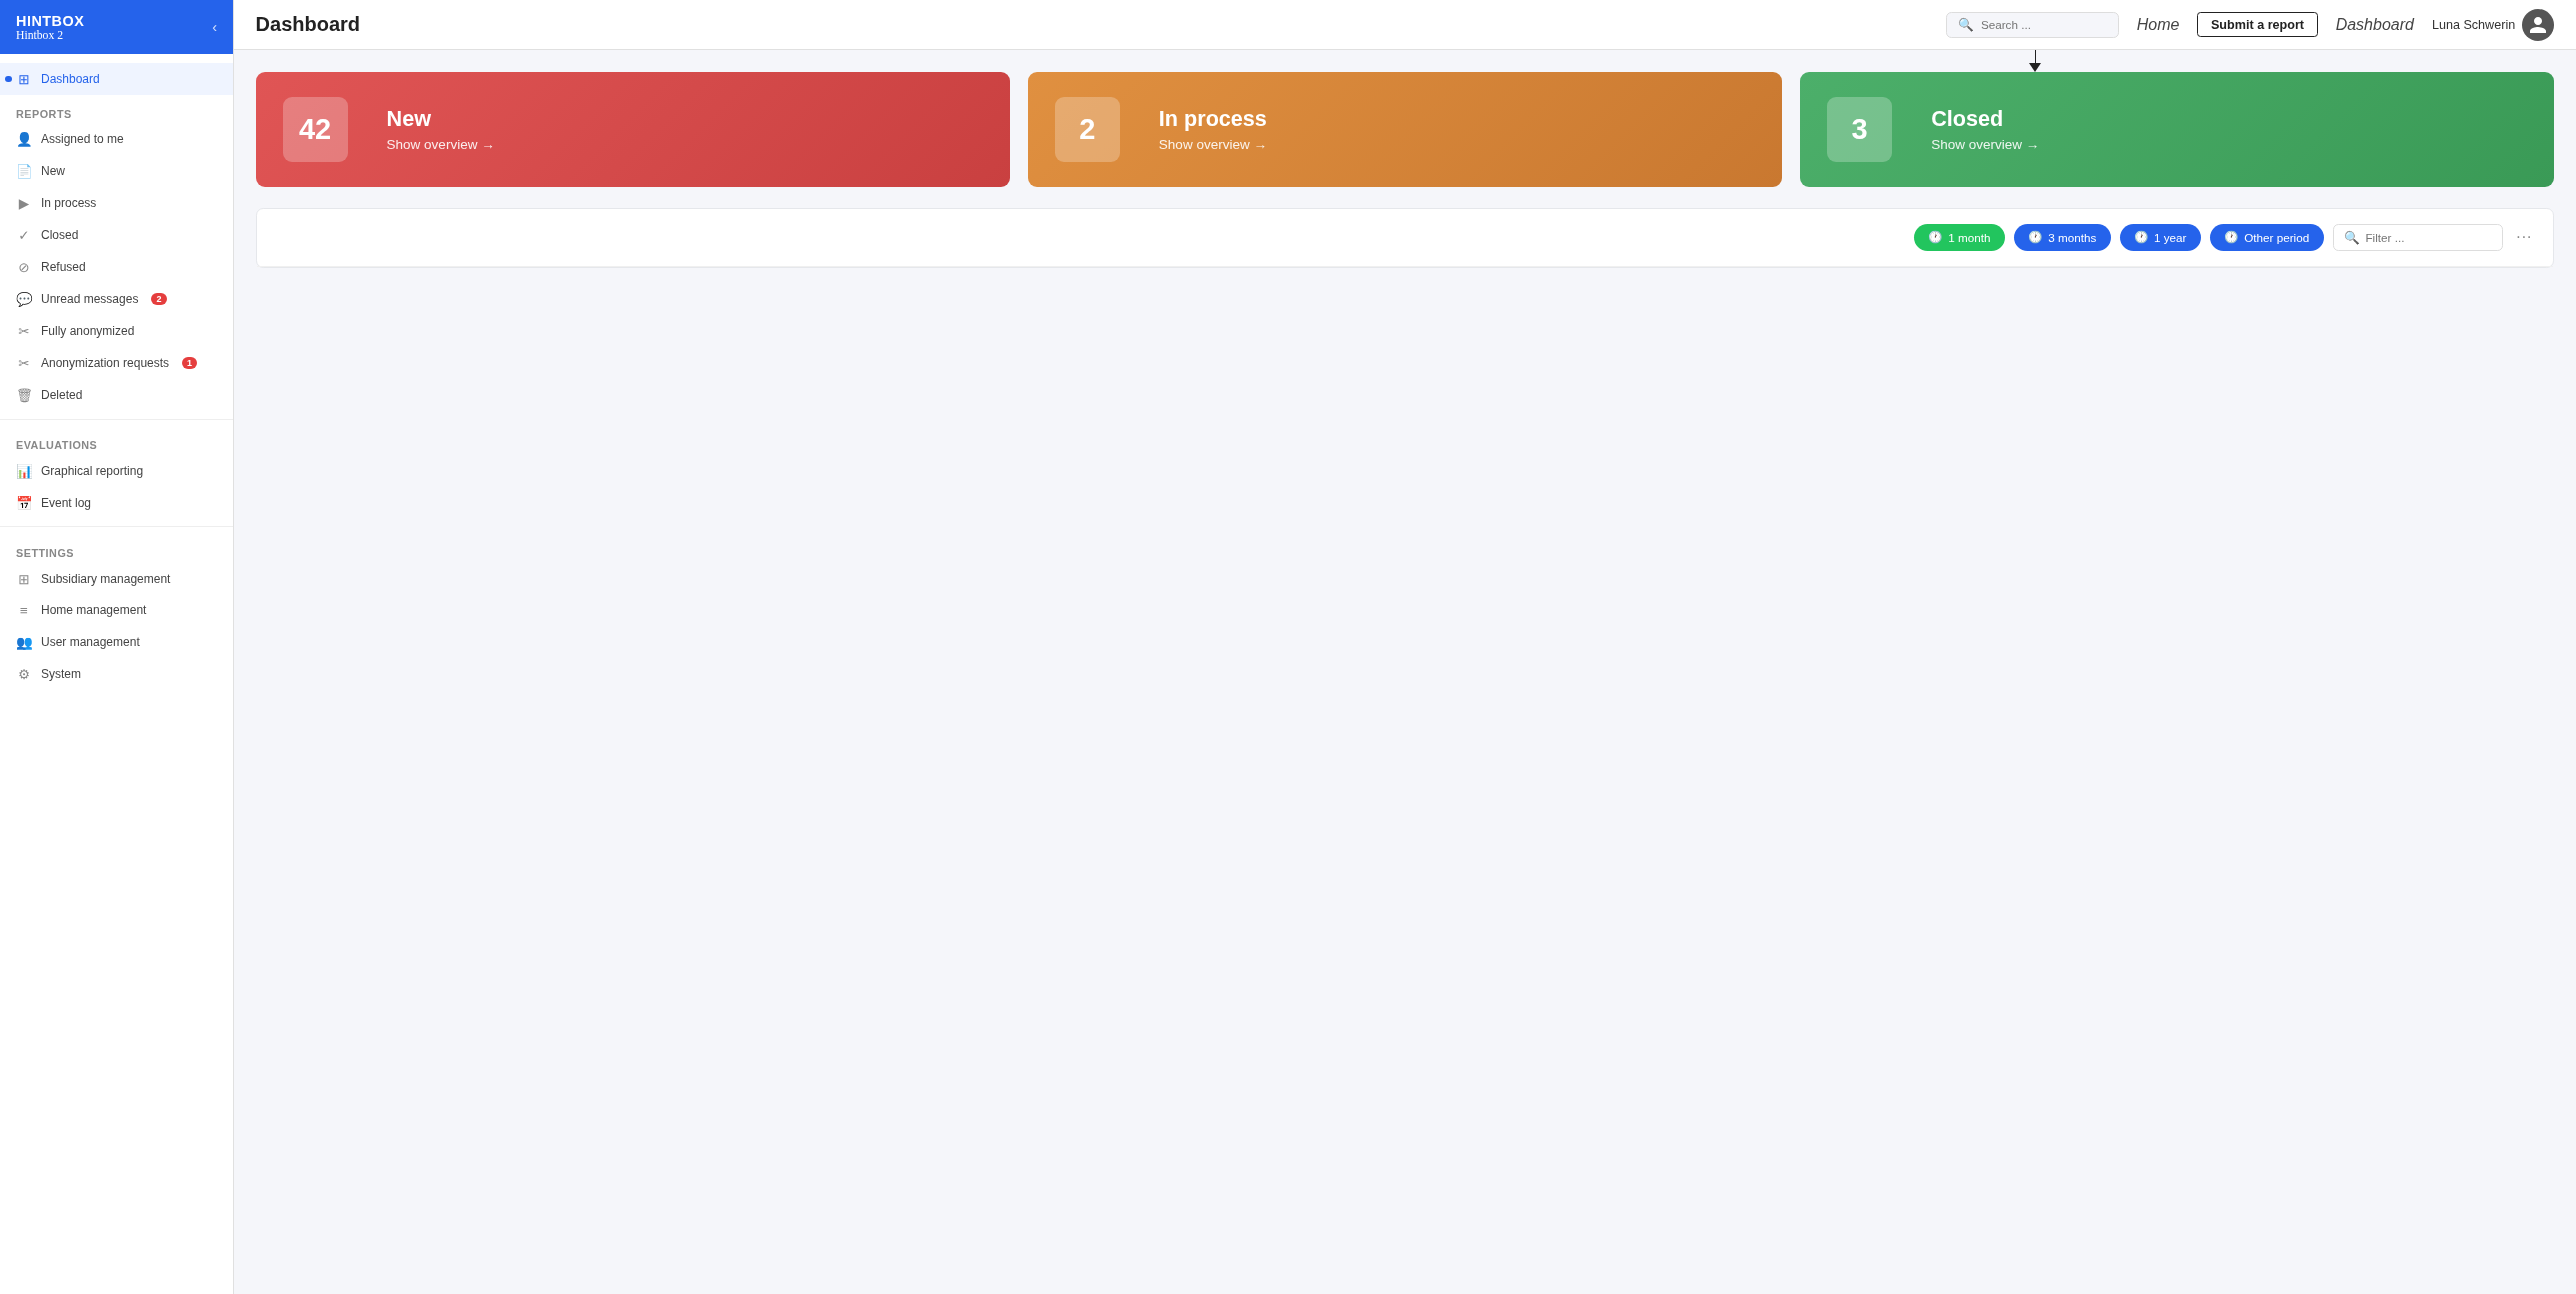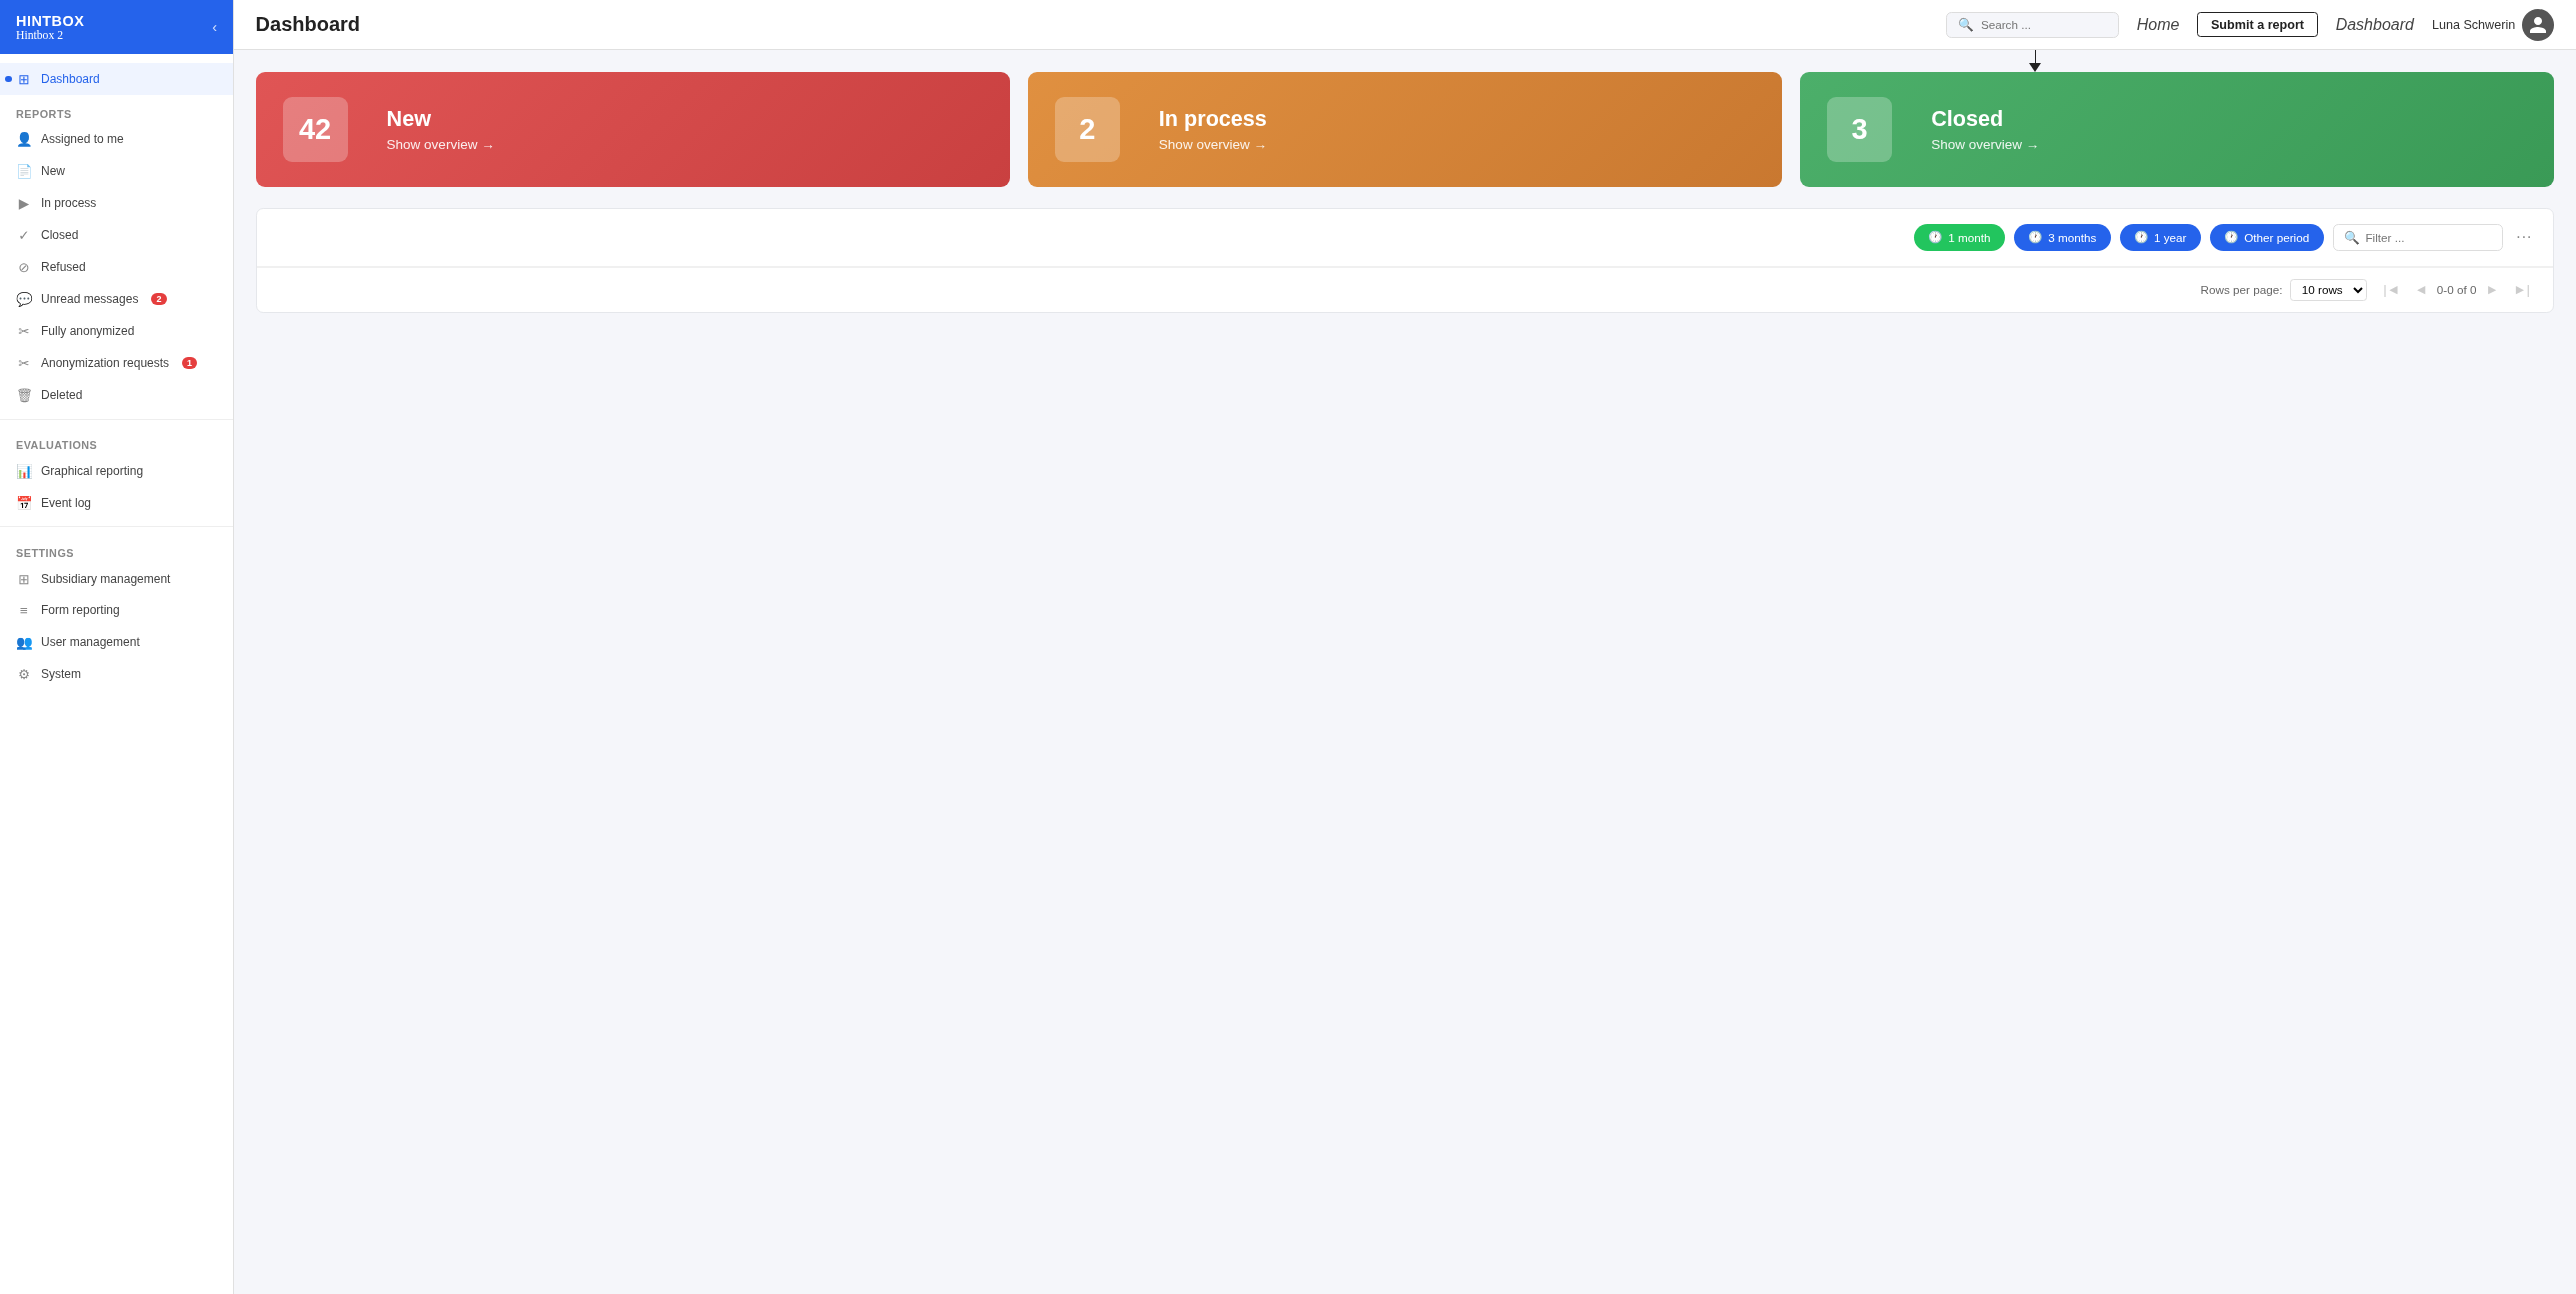--- a/index.html
+++ b/index.html
@@ -167,21 +167,21 @@
       <hr class="sidebar-divider">
 
       <div class="sidebar-section-title">Settings</div>
 
       <div class="sidebar-nav-item">
         <span class="nav-icon">⊞</span>
         <span class="nav-label">Subsidiary management</span>
       </div>
       <div class="sidebar-nav-item">
         <span class="nav-icon">≡</span>
-        <span class="nav-label">Form reporting</span>
+        <span class="nav-label">Home management</span>
       </div>
       <div class="sidebar-nav-item">
         <span class="nav-icon">👥</span>
         <span class="nav-label">User management</span>
       </div>
       <div class="sidebar-nav-item">
         <span class="nav-icon">⚙</span>
         <span class="nav-label">System</span>
       </div>
     </div>
@@ -263,34 +263,17 @@
             <span>Other period</span>
           </button>
           <div class="filter-search">
             <span>🔍</span>
             <input type="text" placeholder="Filter ..." style="">
           </div>
           <button class="more-btn">···</button>
         </div>
 
 
-        <div class="table-footer">
-          <div class="rows-per-page">
-            <span>Rows per page:</span>
-            <select class="rows-select">
-              <option>10 rows</option>
-              <option>25 rows</option>
-              <option>50 rows</option>
-            </select>
-          </div>
-          <div class="pagination-controls">
-            <button class="pagination-btn" disabled="">|◄</button>
-            <button class="pagination-btn" disabled="">◄</button>
-            <span class="pagination-info">0-0 of 0</span>
-            <button class="pagination-btn" disabled="">►</button>
-            <button class="pagination-btn" disabled="">►|</button>
-          </div>
-        </div>
       </div>
     </div>
   </div>
 </div>
 
 
 </body></html>

